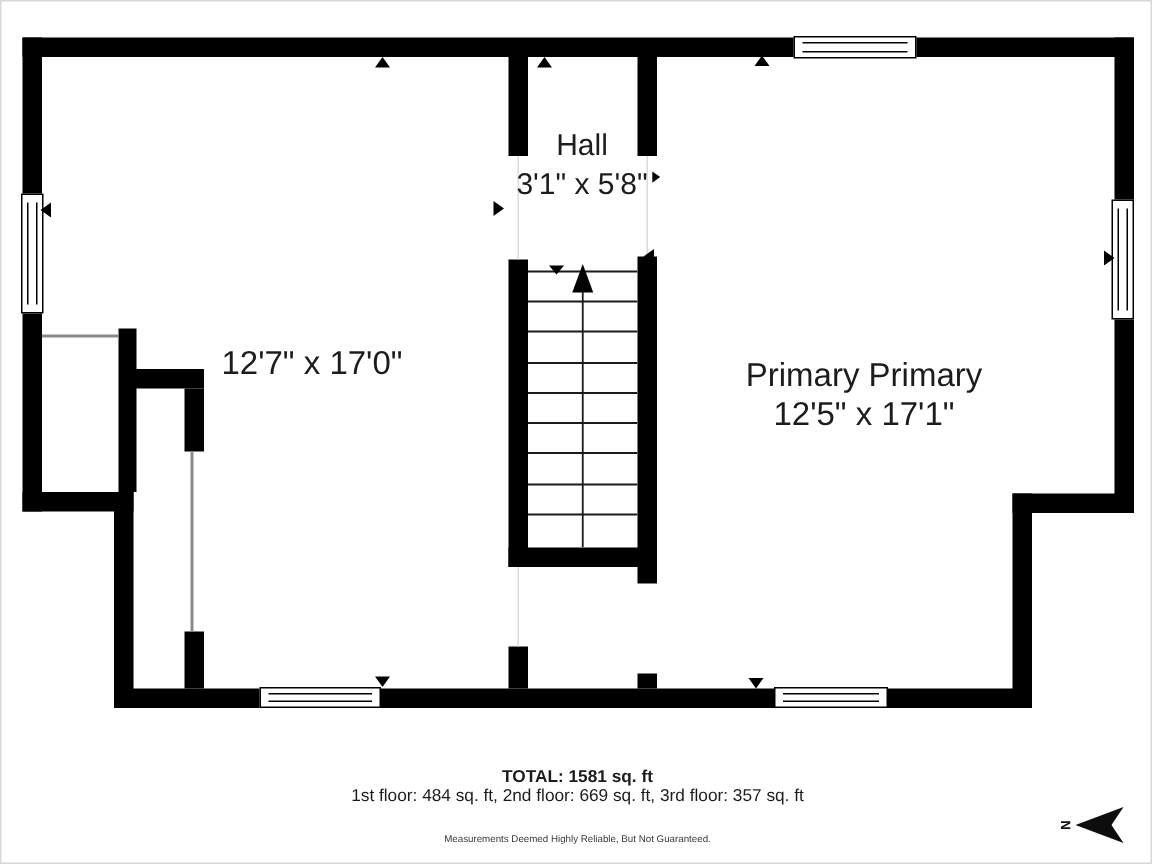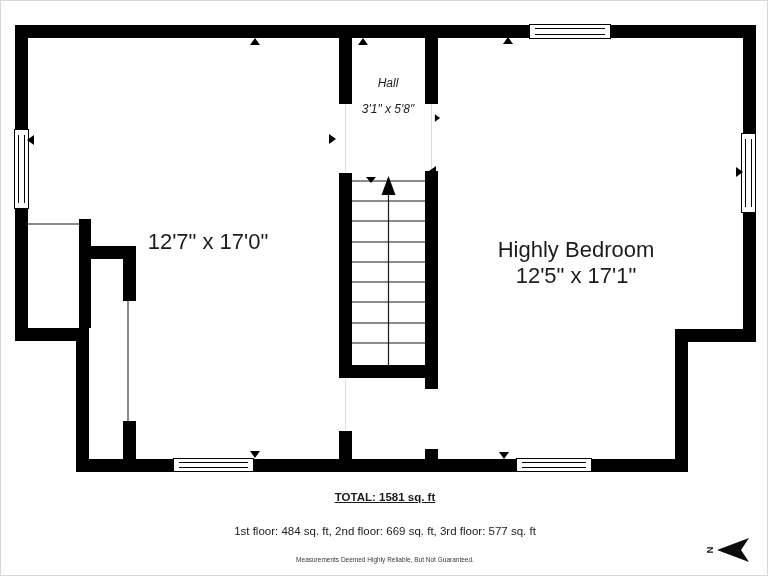--- a/index.html
+++ b/index.html
@@ -22,26 +22,26 @@
   .window.v .pane{top:5px;bottom:5px;left:3px;right:3px;border-left:1.5px solid var(--wall);border-right:1.5px solid var(--wall);}
   .window.h .pane{left:5px;right:5px;top:3px;bottom:3px;border-top:1.5px solid var(--wall);border-bottom:1.5px solid var(--wall);}
   .tri{position:absolute;width:0;height:0;}
   .tri-up{border-left:5px solid transparent;border-right:5px solid transparent;border-bottom:7px solid var(--wall);}
   .tri-down{border-left:5px solid transparent;border-right:5px solid transparent;border-top:7px solid var(--wall);}
   .tri-left{border-top:5px solid transparent;border-bottom:5px solid transparent;border-right:7px solid var(--wall);}
   .tri-right{border-top:5px solid transparent;border-bottom:5px solid transparent;border-left:7px solid var(--wall);}
   .tri.small{transform:scale(.75);}
   .room-label{position:absolute;text-align:center;color:var(--text);}
   .room-label .room-name,.room-label .room-dims{white-space:nowrap;}
-  .lbl-hall{left:317px;top:69px;width:140px;font-size:12px;line-height:26px;font-style:italic;}
+  .lbl-hall{left:317px;top:83px;width:140px;font-size:20px;line-height:26px;}
   .lbl-bedroom{left:137px;top:228px;width:140px;font-size:22px;line-height:26px;}
   .lbl-primary{left:475px;top:236px;width:200px;font-size:22px;line-height:26px;}
   .stairs{position:absolute;left:351px;top:172px;width:73px;height:192px;}
   .footer{position:absolute;left:0;width:768px;text-align:center;color:var(--text);}
-  .footer-total{top:490px;font-size:11.5px;font-weight:bold;text-decoration:underline;}
+  .footer-total{top:511px;font-size:11.5px;font-weight:bold;}
   .footer-floors{top:524px;font-size:11.5px;}
   .footer-excluded{top:537px;font-size:11.5px;}
   .footer-disclaimer{top:555px;font-size:6.5px;color:var(--muted);}
   .compass{position:absolute;left:706px;top:536px;display:flex;align-items:center;}
   .compass-n{display:inline-block;transform:rotate(90deg);font-size:9px;font-weight:bold;margin-right:2px;color:#111;}
 </style>
 </head>
 <body>
 
 <div class="canvas">
@@ -120,26 +120,26 @@
   <div class="tri tri-right small" style="left:433px;top:112px;"></div>
 
   <div class="room-label lbl-hall">
     <div class="room-name">Hall</div>
     <div class="room-dims">3'1" x 5'8"</div>
   </div>
   <div class="room-label lbl-bedroom">
     <div class="room-dims">12'7" x 17'0"</div>
   </div>
   <div class="room-label lbl-primary">
-    <div class="room-name">Highly Bedroom</div>
+    <div class="room-name">Primary Primary</div>
     <div class="room-dims">12'5" x 17'1"</div>
   </div>
 
   <div class="footer footer-total">TOTAL: 1581 sq. ft</div>
-  <div class="footer footer-floors">1st floor: 484 sq. ft, 2nd floor: 669 sq. ft, 3rd floor: 577 sq. ft</div>
+  <div class="footer footer-floors">1st floor: 484 sq. ft, 2nd floor: 669 sq. ft, 3rd floor: 357 sq. ft</div>
   <div class="footer footer-disclaimer">Measurements Deemed Highly Reliable, But Not Guaranteed.</div>
 
   <div class="compass">
     <span class="compass-n">N</span>
     <svg width="34" height="26" viewBox="0 0 34 26">
       <polygon points="1,13 33,1 25,13 33,25" fill="#0d0d0d"></polygon>
     </svg>
   </div>
 
 </div>

